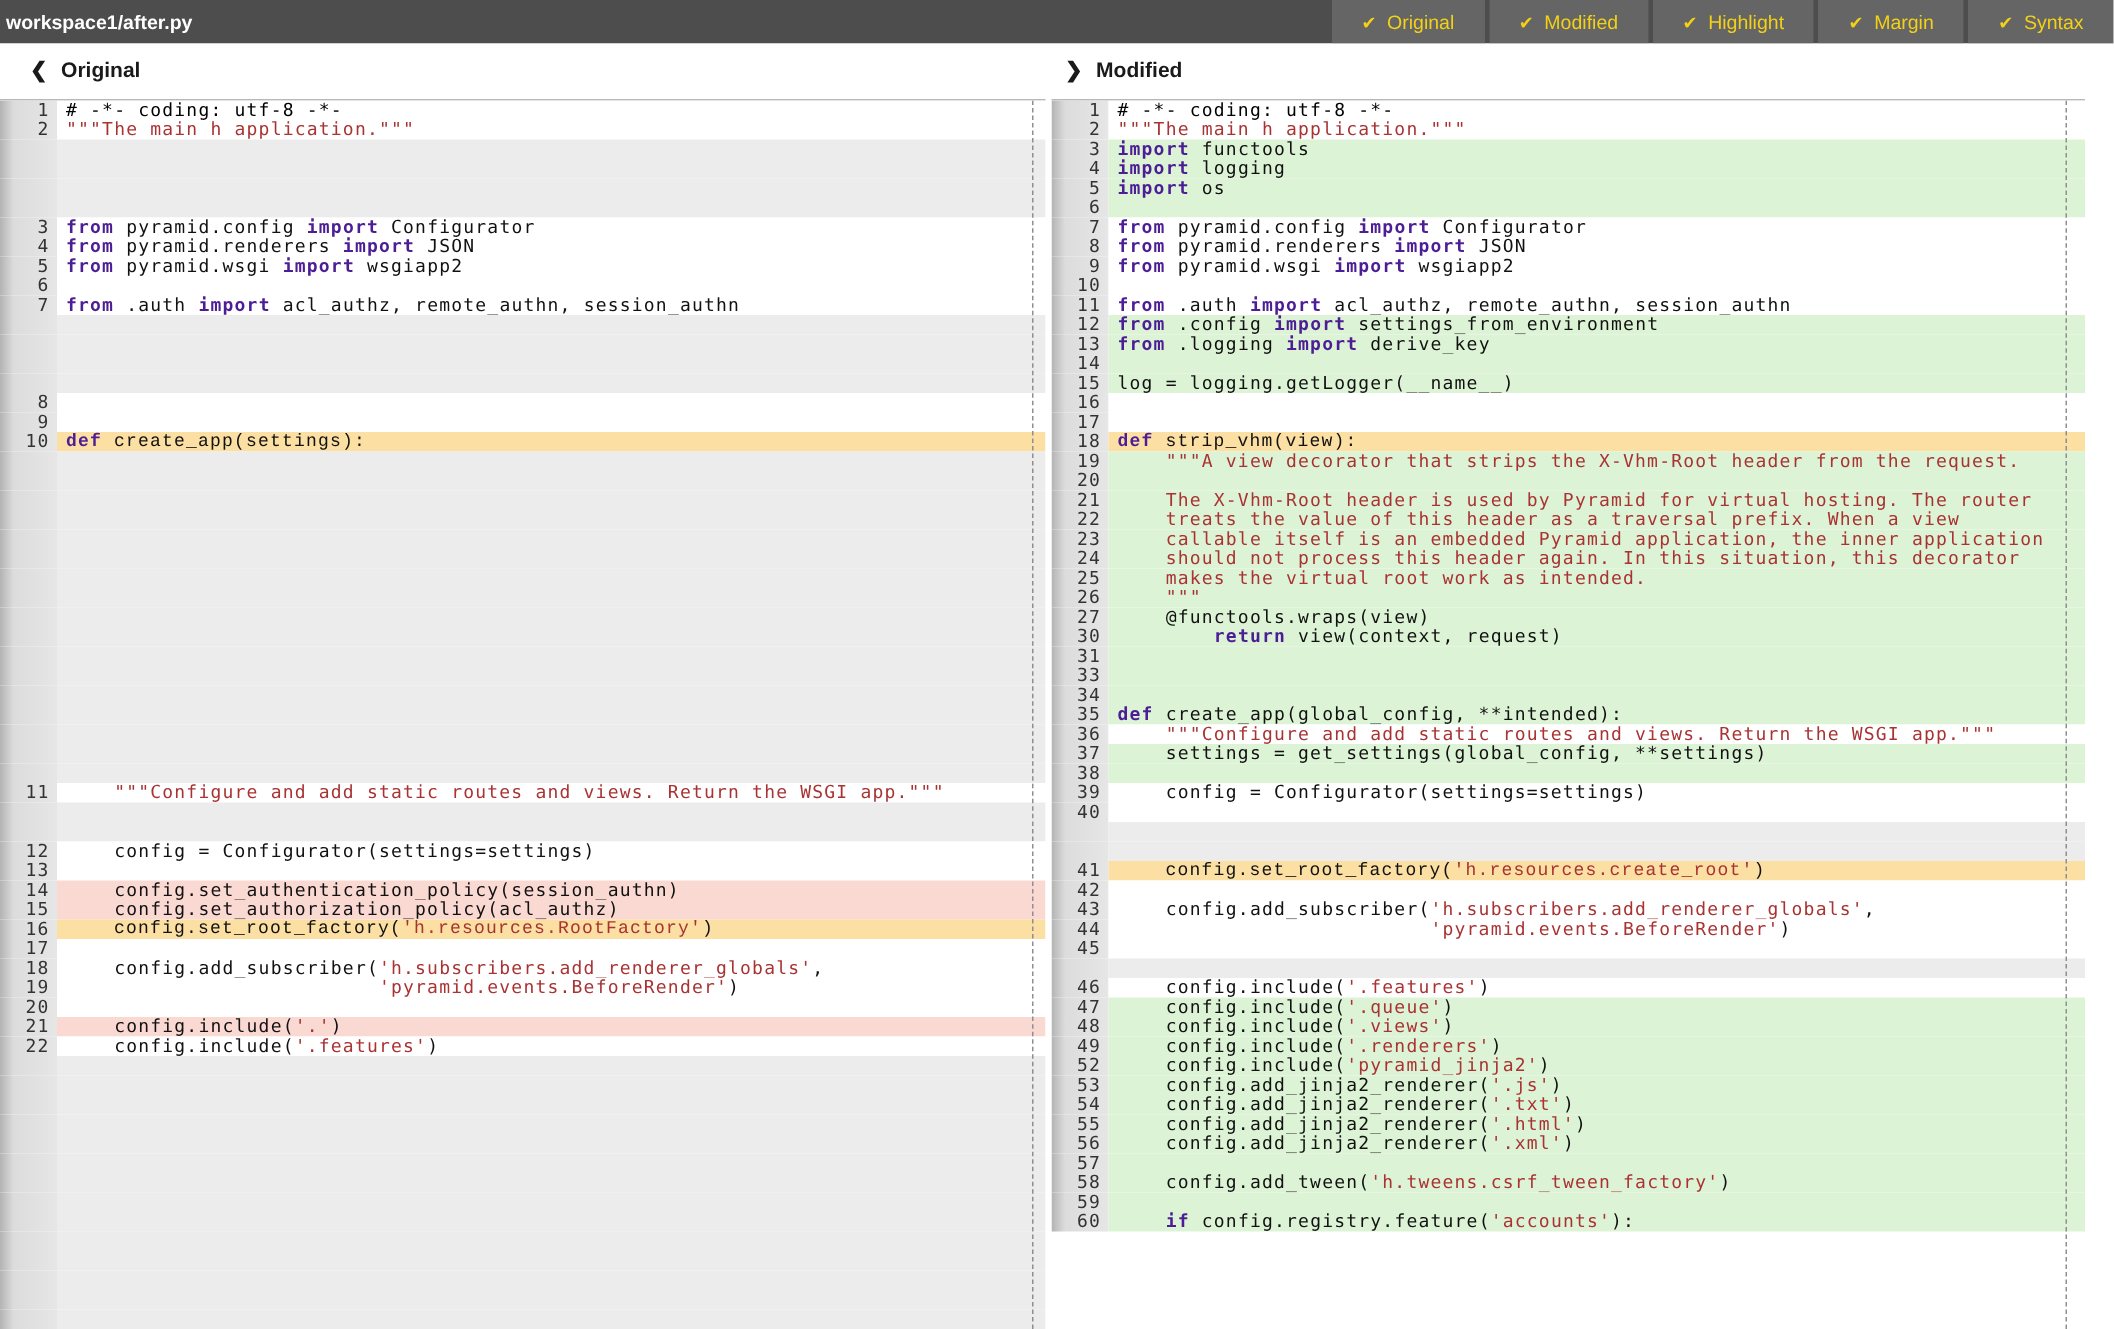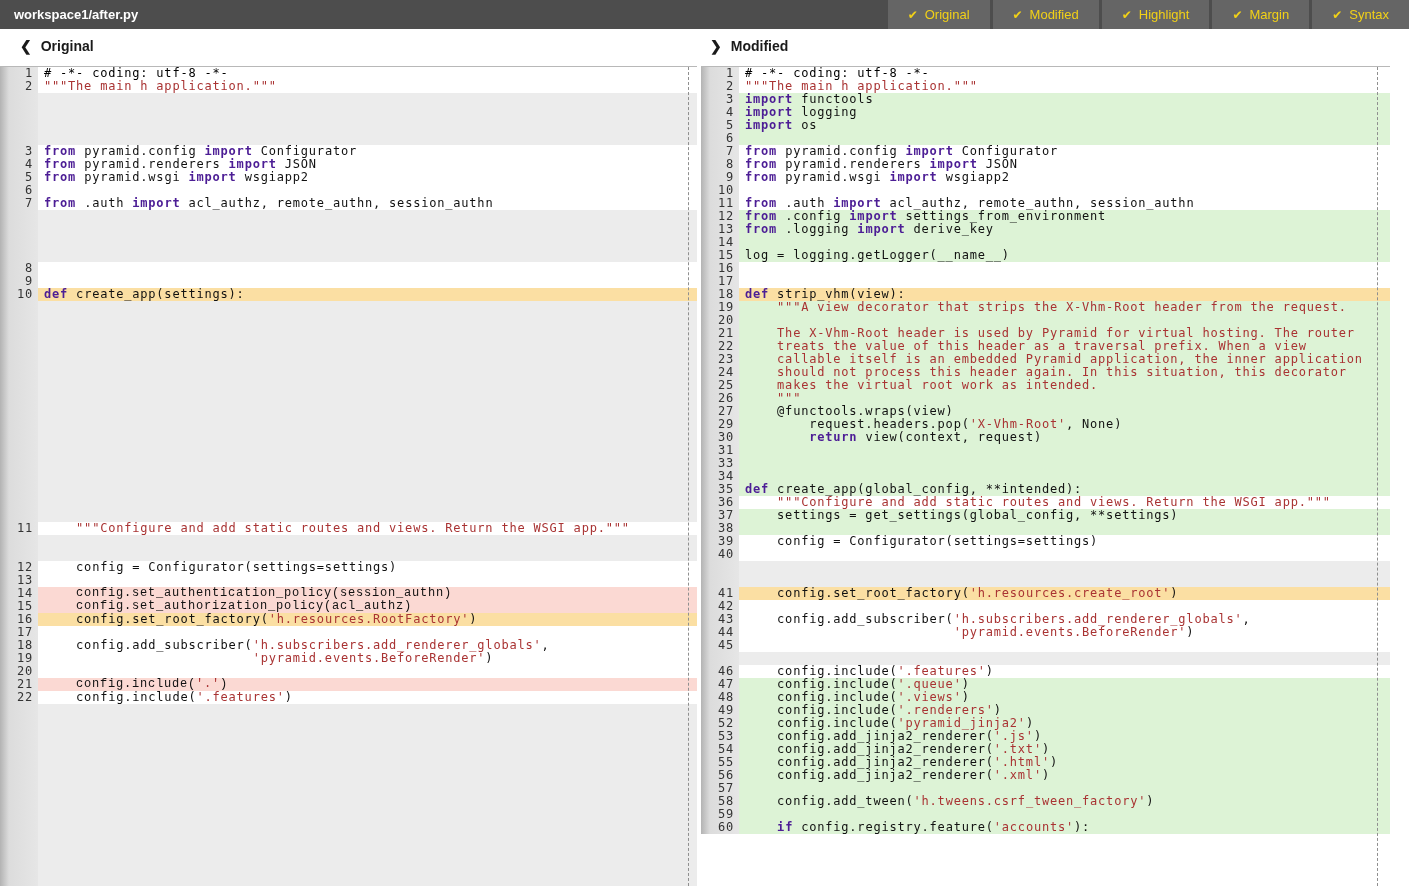--- a/index.html
+++ b/index.html
@@ -10,21 +10,21 @@
     font-family: "Liberation Sans", sans-serif;
   }
 
   
   .topbar {
     height: 29px; background: #4d4d4d;
     display: flex; align-items: stretch; justify-content: space-between;
   }
   .topbar .title {
     color: #ffffff; font-weight: bold; font-size: 13px;
-    padding-left: 14px; align-self: center;
+    padding-left: 4px; align-self: center;
   }
   .toolbar { display: flex; gap: 3px; }
   .toolbar button {
     border: none; outline: none; cursor: pointer;
     background: #656565; color: #f2d117;
     font-family: "Liberation Sans", sans-serif;
     font-size: 13px; padding: 0 20px; height: 29px;
     display: flex; align-items: center; gap: 7px; white-space: nowrap;
   }
   .toolbar .chk { font-size: 12px; }
@@ -62,22 +62,22 @@
     font-family: "DejaVu Sans Mono", monospace; font-size: 12px; letter-spacing: 0.8px;
     line-height: 13px; color: #333333; text-align: right; padding-right: 5px;
   }
   .code {
     flex: 1 1 auto; font-family: "DejaVu Sans Mono", monospace;
     font-size: 12px; line-height: 13px; letter-spacing: 0.8px;
     white-space: pre; overflow: hidden; padding-left: 6px;
     background: #ffffff; color: #111111;
   }
   .code.add    { background: var(--add-bg); }
-  .code.del    { background: var(--del-bg); font-family: Liberation Mono, monospace; }
-  .code.chg    { background: var(--chg-bg); }
+  .code.del    { background: var(--del-bg); }
+  .code.chg    { background: var(--chg-bg); font-family: Liberation Mono, monospace; }
   .code.filler { background: var(--filler-bg); }
 
   .tok-k { color: #4c1d95; font-weight: bold; }
   .tok-s { color: #a93333; }
   .tok-c { color: #000000; }
   .tok-p { color: #111111; }
 </style>
 </head>
 <body>
 
@@ -481,24 +481,20 @@
         </div>
         <div class="row">
           <div class="gutter">26</div>
           <div class="code add"><span class="tok-s">    """</span></div>
         </div>
         <div class="row">
           <div class="gutter">27</div>
           <div class="code add"><span class="tok-p">    @functools.wraps(view)</span></div>
         </div>
         <div class="row">
-          <div class="gutter">29</div>
-          <div class="code add"><span class="tok-p">        request.headers.pop(</span><span class="tok-s">'X-Vhm-Root'</span><span class="tok-p">, None)</span></div>
-        </div>
-        <div class="row">
           <div class="gutter">30</div>
           <div class="code add"><span class="tok-p">        </span><span class="tok-k">return</span><span class="tok-p"> view(context, request)</span></div>
         </div>
         <div class="row">
           <div class="gutter">31</div>
           <div class="code add"></div>
         </div>
         <div class="row">
           <div class="gutter">33</div>
           <div class="code add"></div>

